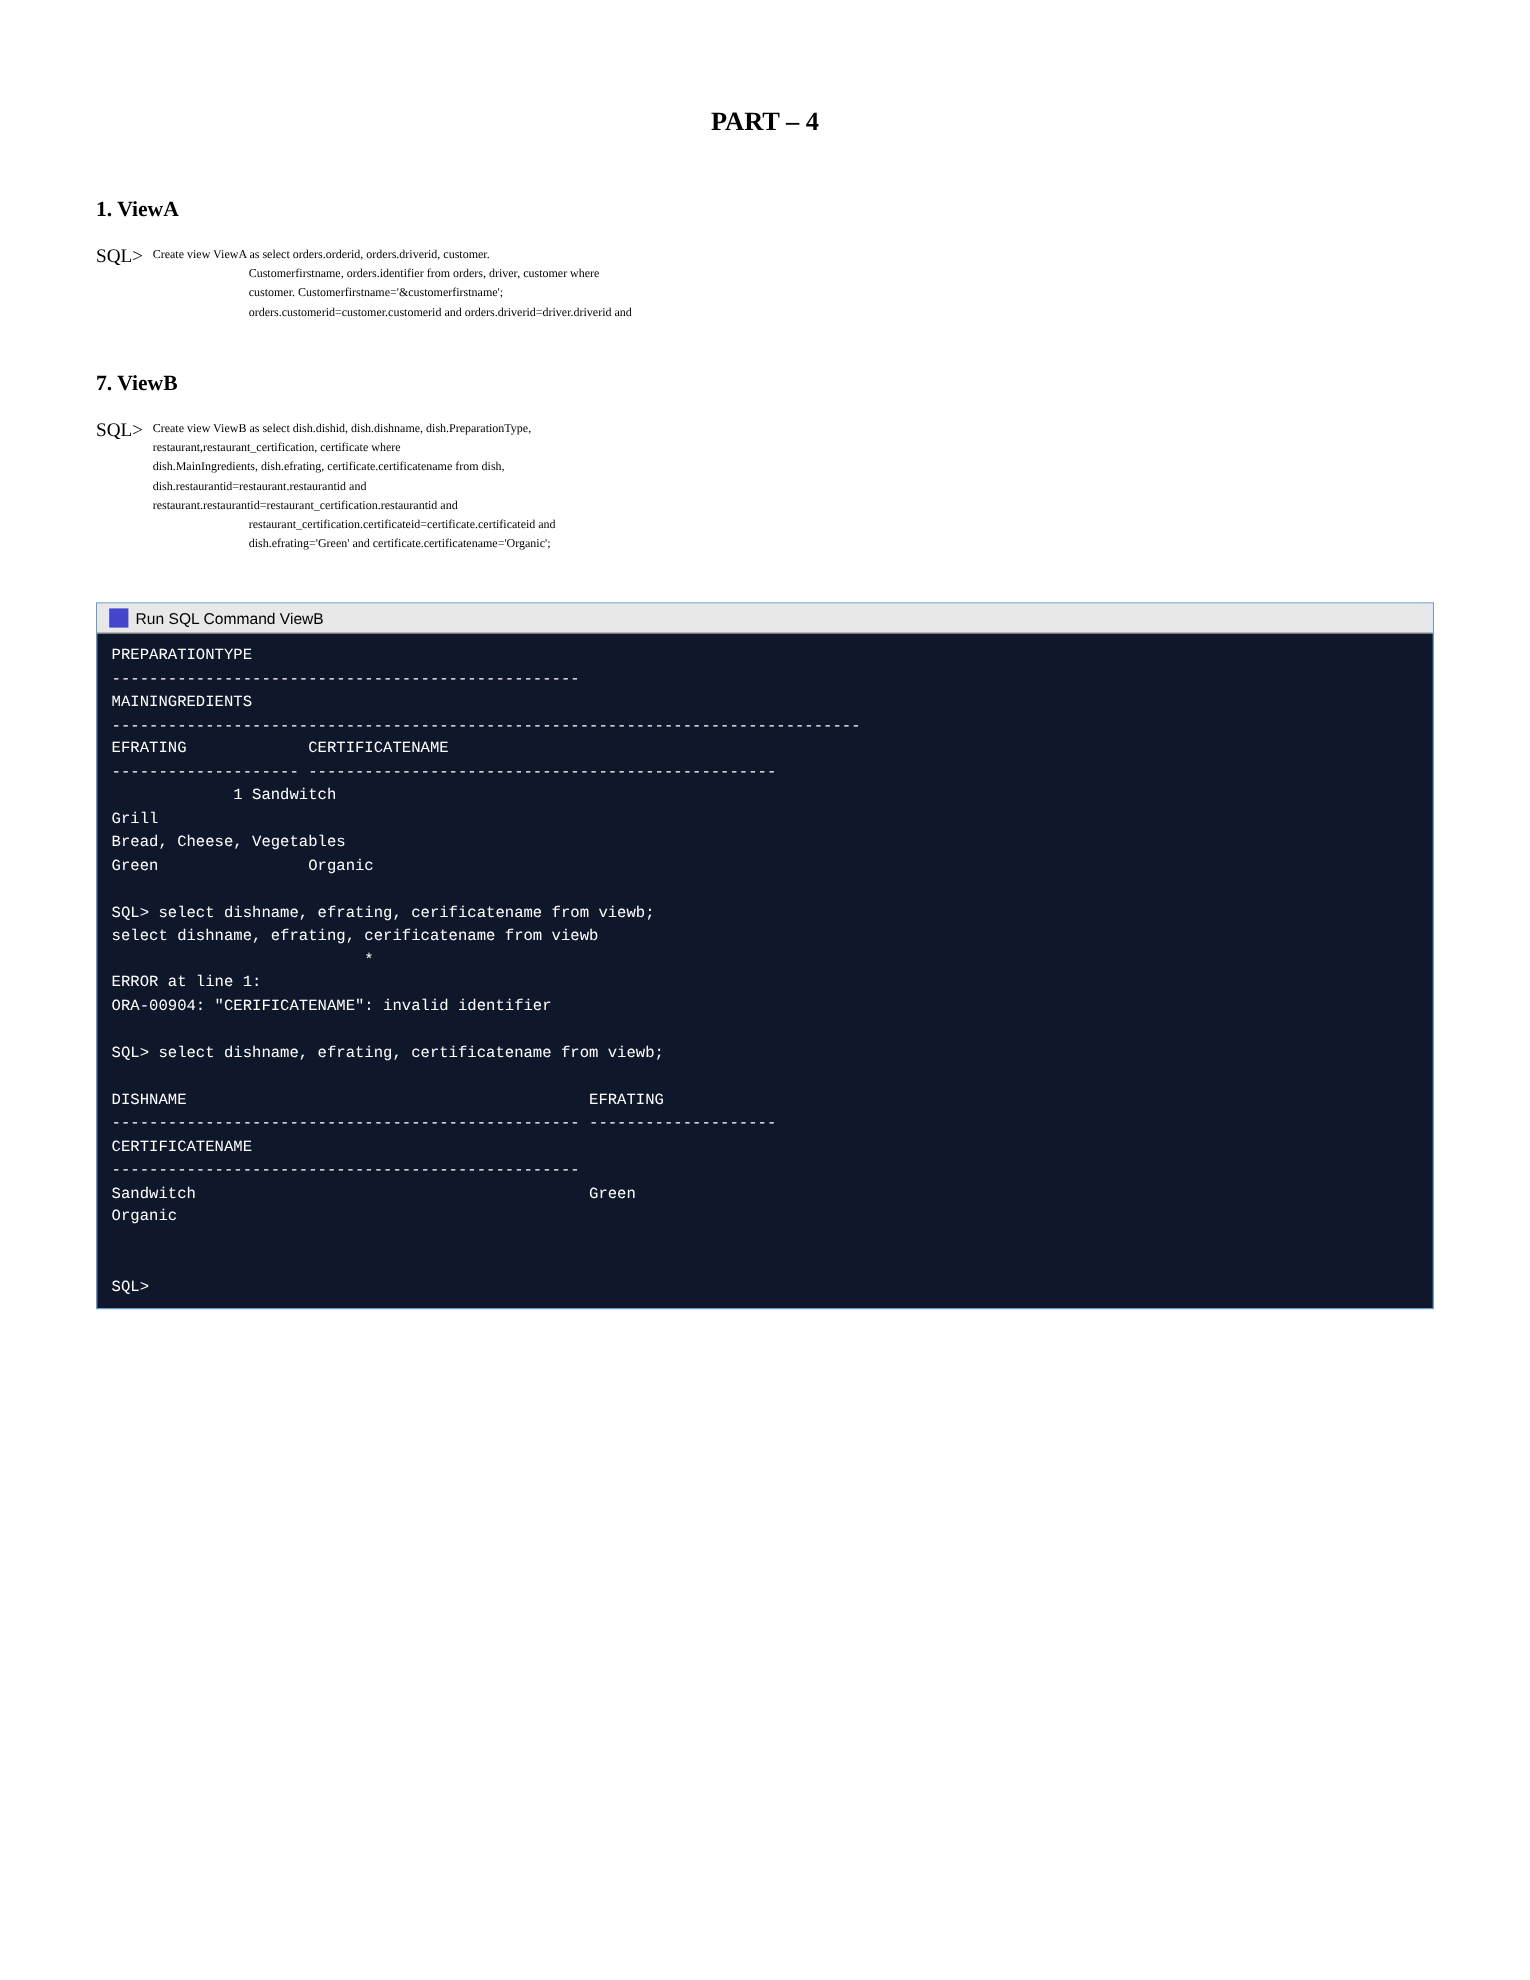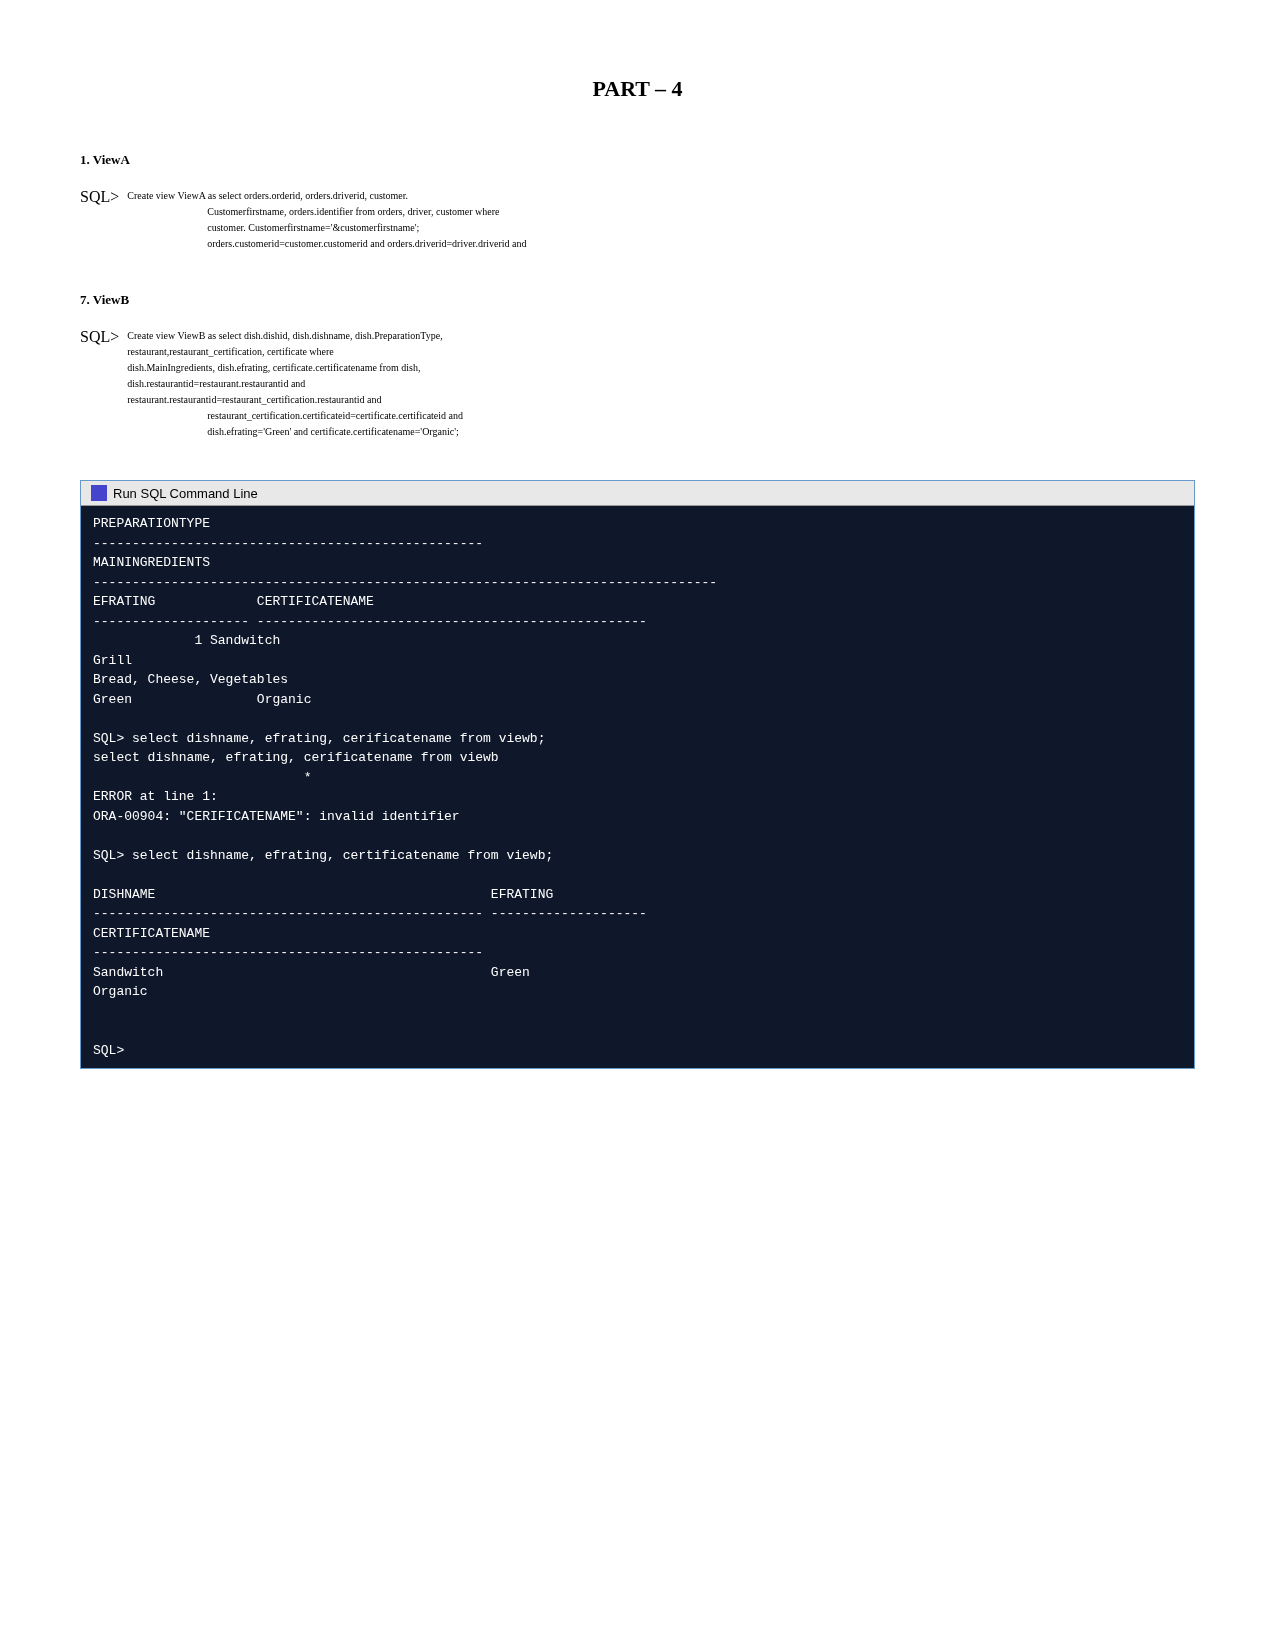--- a/index.html
+++ b/index.html
@@ -16,25 +16,25 @@
       width: 1275px;
       min-height: 1650px;
       padding: 60px 80px;
     }
 
     .page-title {
       text-align: center;
       font-size: 22px;
       font-weight: bold;
       margin-bottom: 50px;
-      margin-top: 16px;
+      margin-top: 28px;
     }
 
     .section-heading {
-      font-size: 13px;
+      font-size: 18px;
       font-weight: bold;
       margin-bottom: 20px;
     }
 
     .section {
       margin-bottom: 40px;
     }
 
     .sql-block {
       display: flex;
@@ -126,21 +126,21 @@
       <span class="indent" style="padding-left:0">restaurant.restaurantid=restaurant_certification.restaurantid and</span>
       <span class="indent" style="padding-left:80px">restaurant_certification.certificateid=certificate.certificateid and</span>
       <span class="indent" style="padding-left:80px">dish.efrating='Green' and certificate.certificatename='Organic';</span>
     </div>
   </div>
 </div>
 
 <div class="terminal-wrapper">
   <div class="terminal-titlebar">
     <span class="terminal-icon"></span>
-    <span>Run SQL Command Line</span>
+    <span>Run SQL Command ViewB</span>
   </div>
   <div class="terminal-body">PREPARATIONTYPE
 --------------------------------------------------
 MAININGREDIENTS
 --------------------------------------------------------------------------------
 EFRATING             CERTIFICATENAME
 -------------------- --------------------------------------------------
              1 Sandwitch
 Grill
 Bread, Cheese, Vegetables

